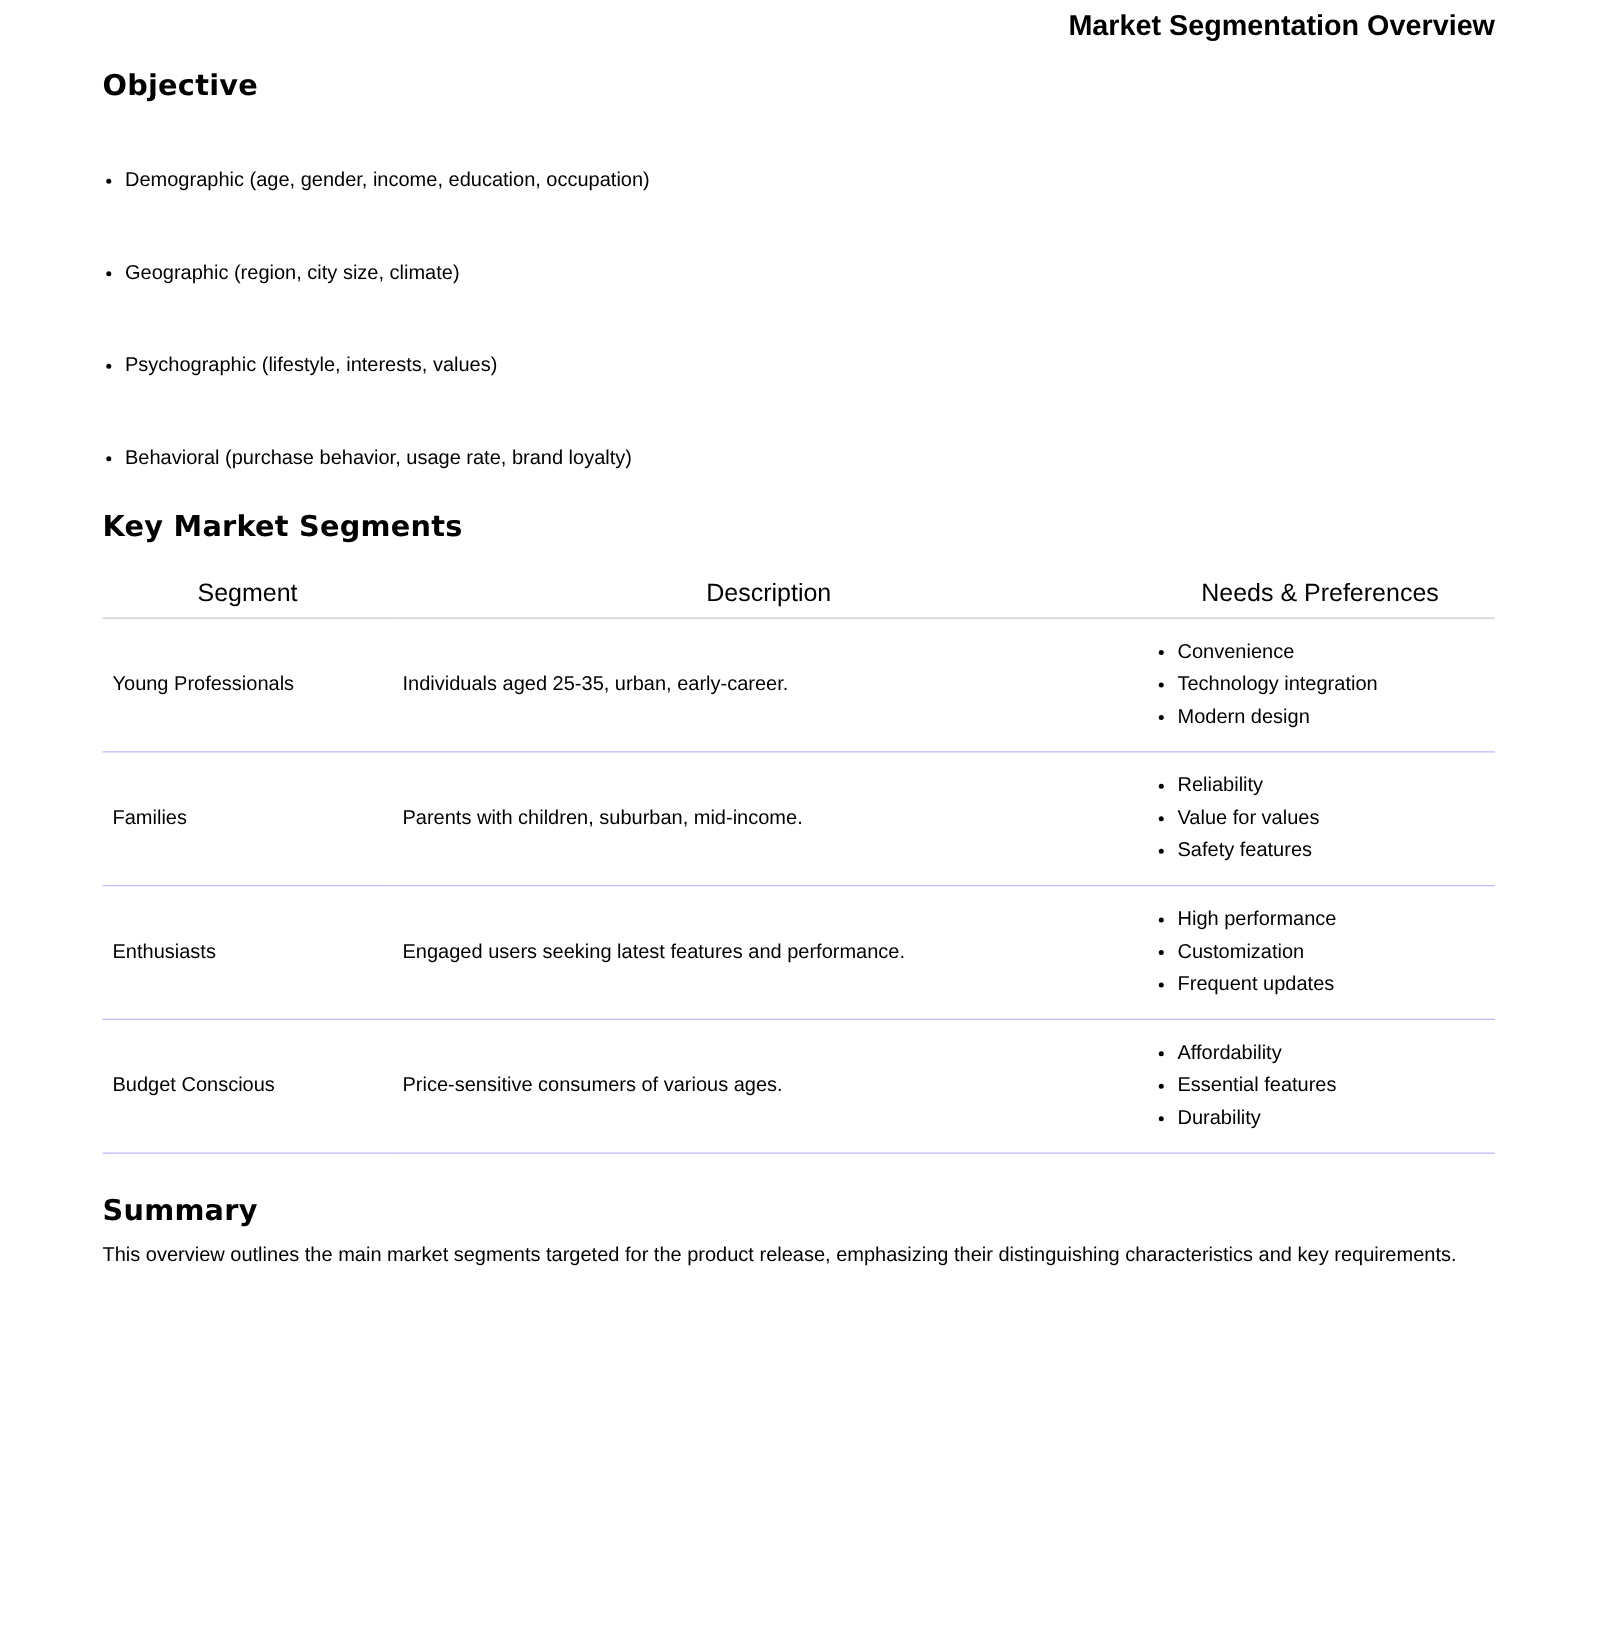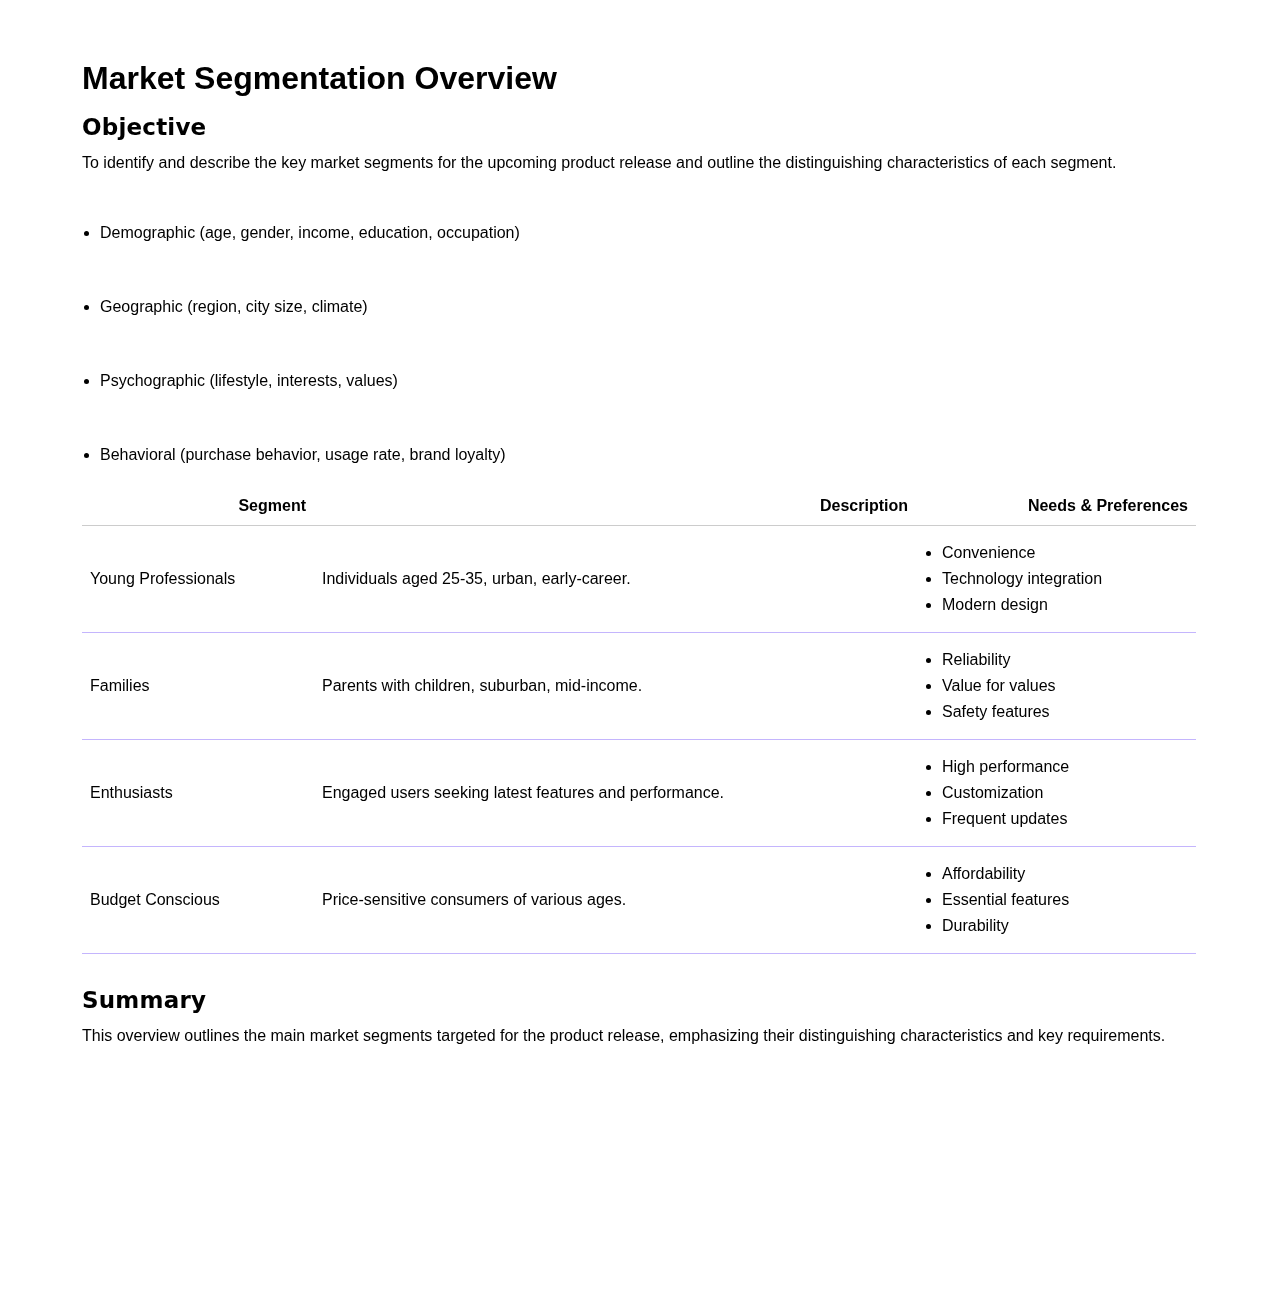--- a/index.html
+++ b/index.html
@@ -5,41 +5,41 @@
   html, body { margin: 0; padding: 0; background: #ffffff; }
   body {
     width: 1278px; height: 1300px;
     font-family: "Liberation Sans", sans-serif;
     color: #000;
     font-size: 16px;
   }
   .page { padding: 0 82px; }
   h1 {
     font-family: "Liberation Sans", sans-serif;
-    font-size: 32px; font-weight: bold;
-    margin: 0; padding-top: 58px; line-height: 40px;
+    font-size: 23px; font-weight: bold;
+    margin: 0; line-height: 40px; text-align: right;
   }
   h2 {
     font-family: "DejaVu Sans", sans-serif;
     font-size: 23px; font-weight: bold;
     margin: 0; line-height: 30px;
     letter-spacing: 0.2px;
   }
   p { margin: 0; line-height: 18px; }
   .objective-h { margin-top: 14px; }
   .objective-p { margin-top: 12px; }
   .criteria-h { margin-top: 31px; }
   ul.criteria { margin: 7px 0 0 0; padding-left: 18px; }
   ul.criteria li { line-height: 26px; margin-top: 48px; }
   .segments-h { margin-top: 27px; }
   table {
     width: 100%; border-collapse: collapse; margin-top: 20px;
   }
   th {
-    text-align: right; font-weight: bold; font-size: 16px;
+    text-align: center; font-weight: normal; font-size: 20px;
     padding: 9px 8px 10px 8px; border-bottom: 1px solid #cccccc;
     line-height: 18px;
   }
   td {
     padding: 0 8px; border-bottom: 1px solid #c4b5fd;
     vertical-align: middle; height: 106px;
   }
   td ul { margin: 0; padding-left: 18px; }
   td ul li { line-height: 26px; }
   .col-seg { width: 216px; }
@@ -47,29 +47,29 @@
   .summary-h { margin-top: 31px; }
   .summary-p { margin-top: 12px; }
 </style>
 </head>
 <body>
 
 <div class="page">
   <h1>Market Segmentation Overview</h1>
 
   <h2 class="objective-h">Objective</h2>
-  <p class="objective-p">To identify and describe the key market segments for the upcoming product release and outline the distinguishing characteristics of each segment.</p>
 
   <ul class="criteria">
     <li>Demographic (age, gender, income, education, occupation)</li>
     <li>Geographic (region, city size, climate)</li>
     <li>Psychographic (lifestyle, interests, values)</li>
     <li>Behavioral (purchase behavior, usage rate, brand loyalty)</li>
   </ul>
 
+  <h2 class="segments-h">Key Market Segments</h2>
   <table>
     <thead>
       <tr>
         <th class="col-seg">Segment</th>
         <th class="col-desc">Description</th>
         <th>Needs &amp; Preferences</th>
       </tr>
     </thead>
     <tbody>
       <tr>

